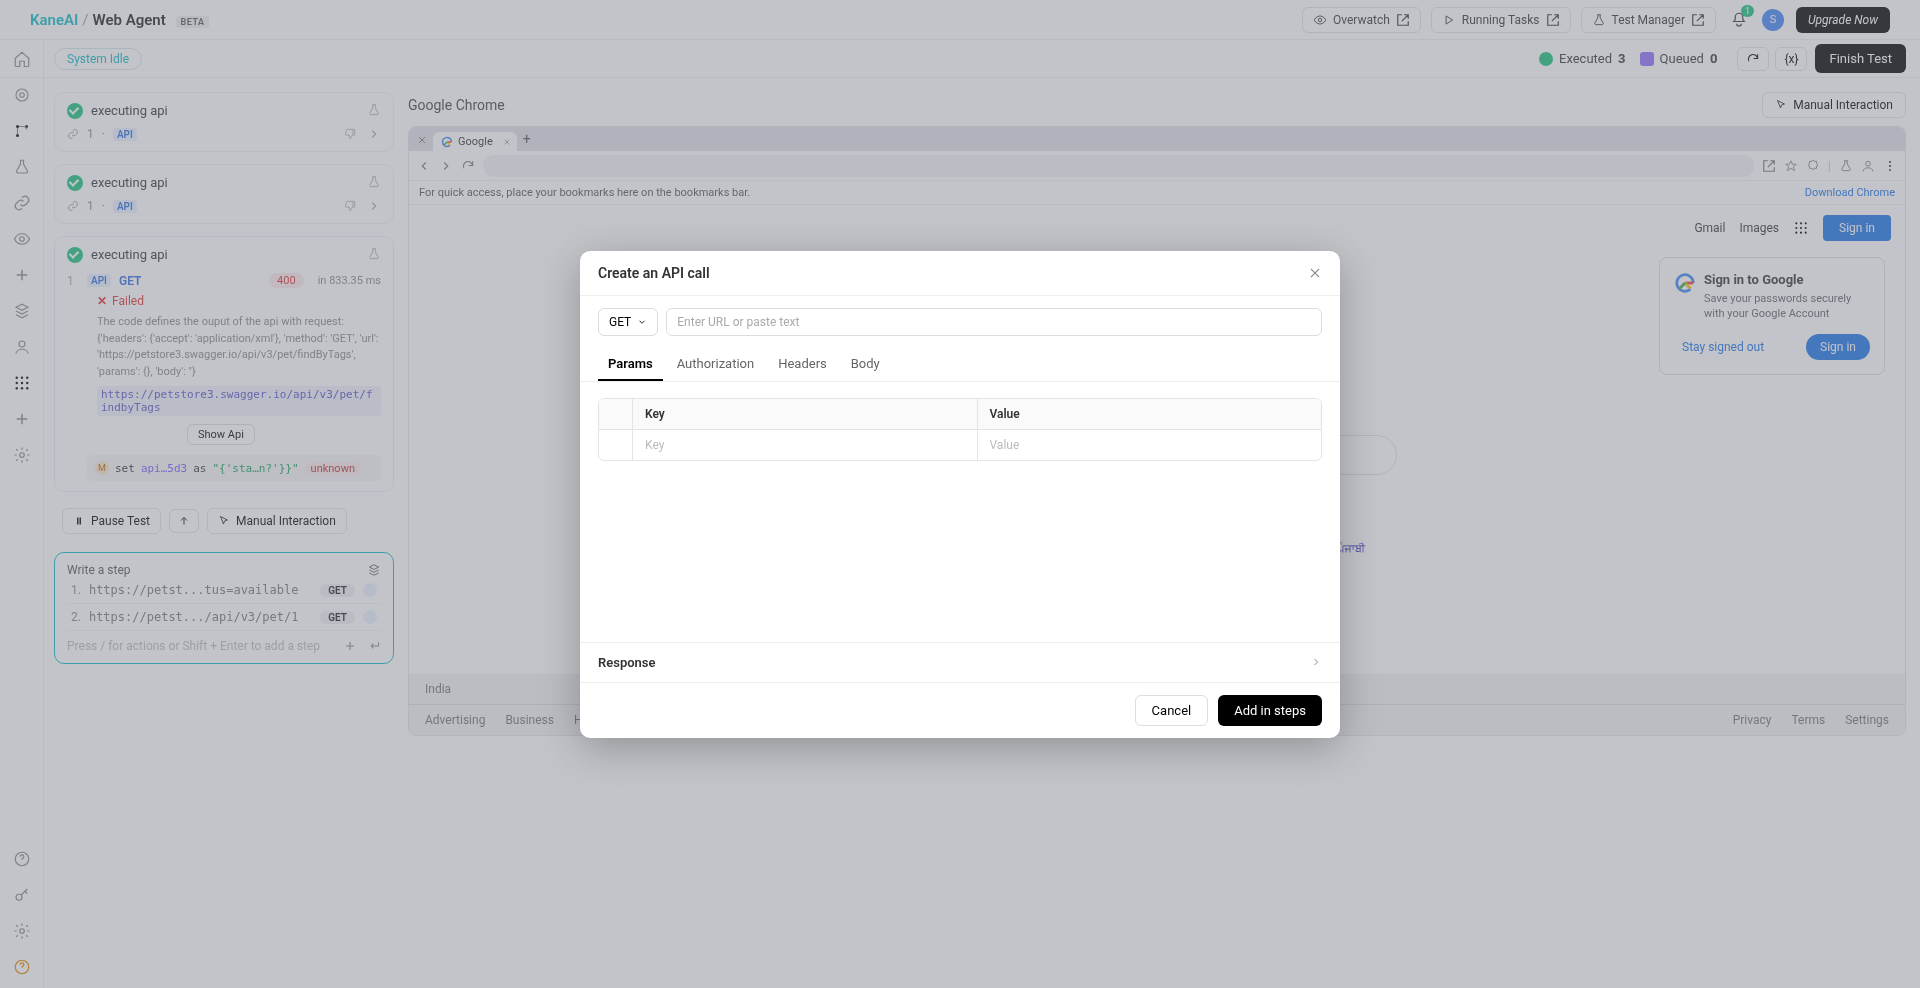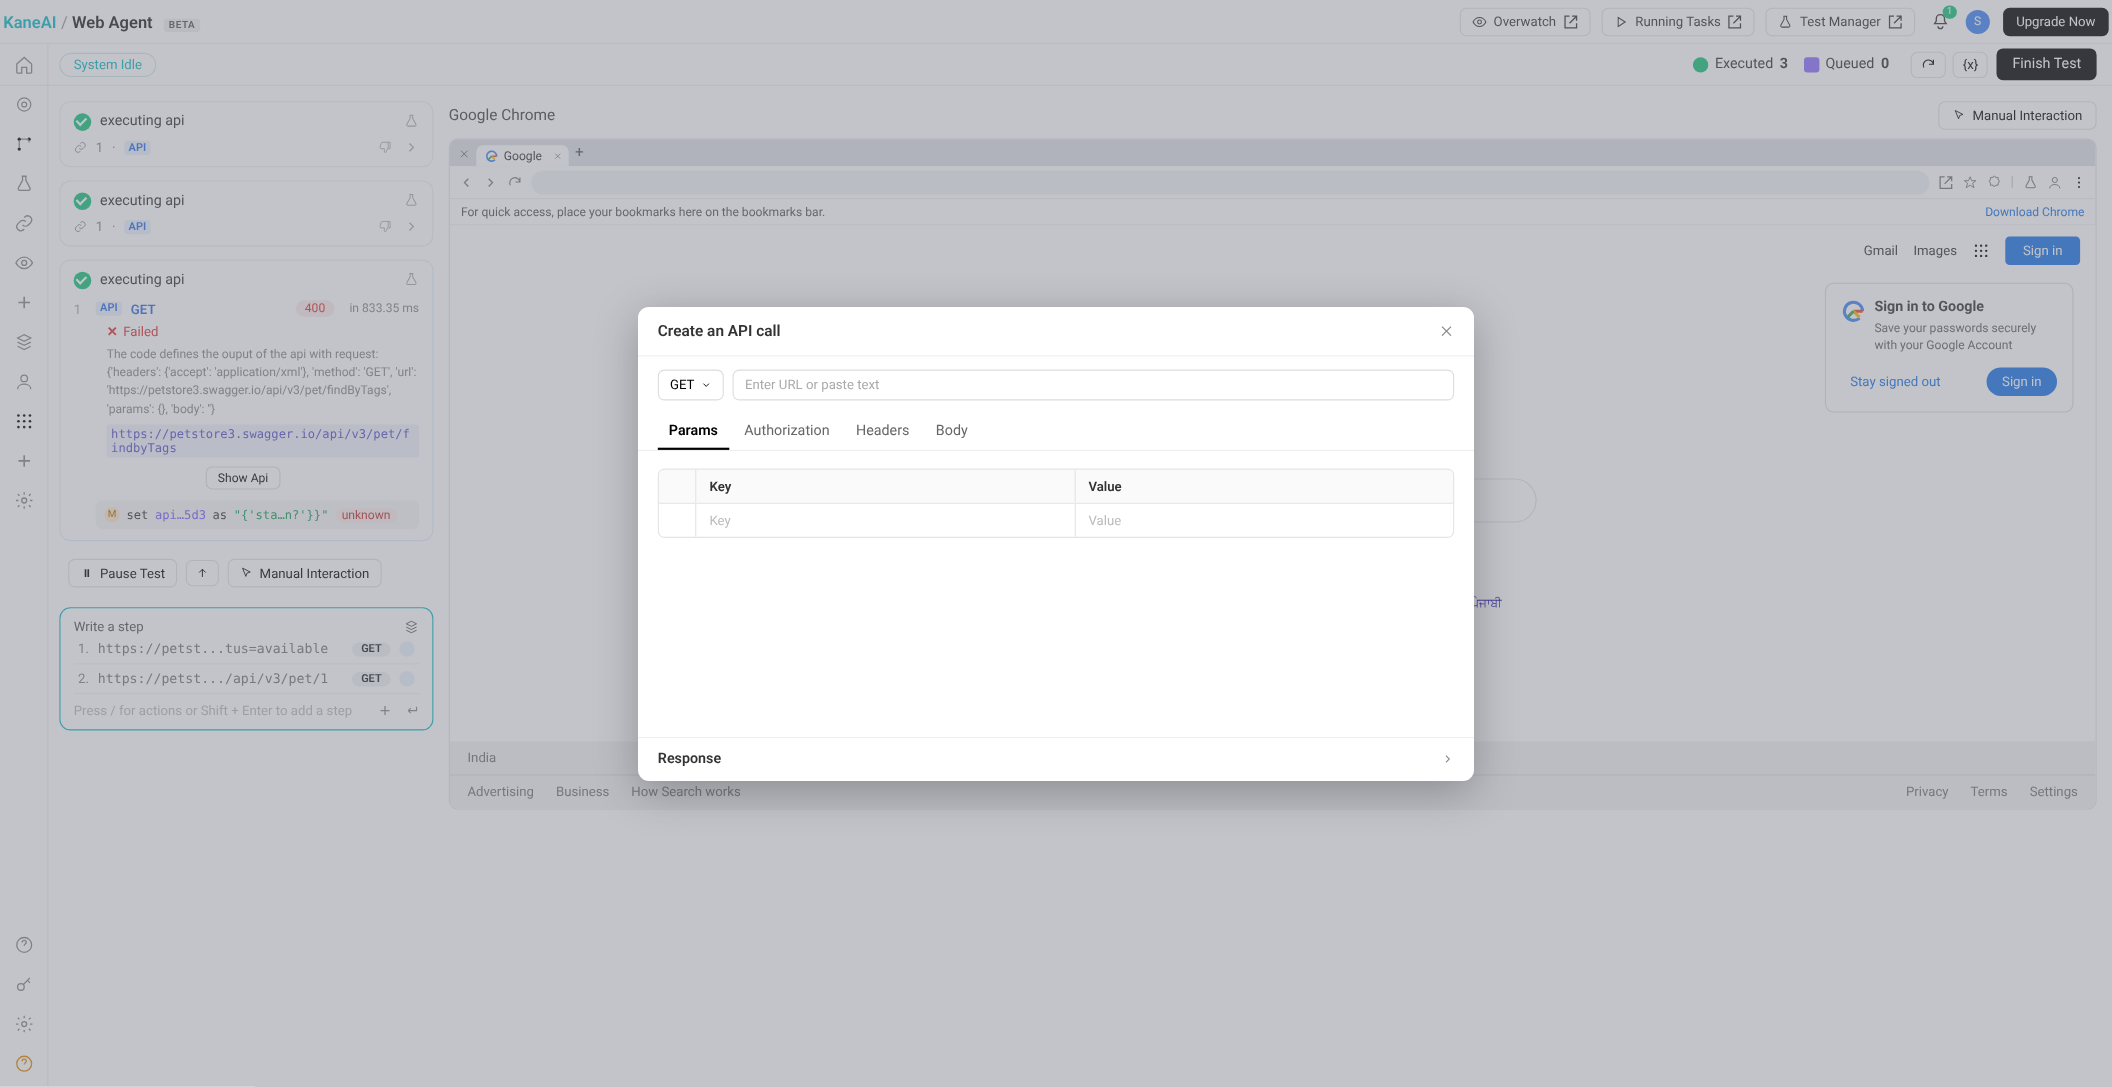--- a/index.html
+++ b/index.html
@@ -1,31 +1,31 @@
 <!DOCTYPE html>
 <html><head>
 <meta charset="utf-8">
 <style>
   * { box-sizing: border-box; margin: 0; padding: 0; font-family: -apple-system, BlinkMacSystemFont, "Segoe UI", Roboto, sans-serif; }
   body { background: #fff; color: #333; font-size: 13px; overflow: hidden; width: 1920px; height: 988px; position: relative; }
 
   
-  .topbar { height: 40px; display: flex; align-items: center; padding: 0 3px; border-bottom: 1px solid #eee; background:#fff; }
+  .topbar { height: 40px; display: flex; align-items: center; padding: 0 30px; border-bottom: 1px solid #eee; background:#fff; }
   .brand { font-size: 15px; font-weight: 600; }
   .brand .k { color: #0ebac5; }
   .brand .sep { color: #999; margin: 0 4px; font-weight:400;}
   .brand .agent { color: #222; }
   .beta { font-size: 9px; background:#eee; color:#555; padding:1px 5px; border-radius:3px; margin-left:6px; letter-spacing:0.5px;}
   .topbar .spacer { flex: 1; }
   .pill { display:flex; align-items:center; gap:6px; border:1px solid #e2e2e2; border-radius:6px; padding:5px 10px; margin-left:10px; font-size:12px; color:#333; background:#fff;}
   .pill svg { width:14px; height:14px; }
   .bell-wrap { position:relative; margin-left:14px; }
   .bell-badge { position:absolute; top:-6px; right:-6px; background:#19c37d; color:#fff; font-size:9px; border-radius:8px; padding:0 4px; line-height:12px;}
   .avatar { width:22px; height:22px; border-radius:50%; background:#4285f4; color:#fff; display:flex; align-items:center; justify-content:center; font-size:11px; margin-left:14px;}
-  .upgrade { background:#000; color:#fff; border:none; border-radius:6px; padding:6px 12px; margin-left:12px; font-size:12px;}
+  .upgrade { background:#000; color:#fff; border:none; border-radius:6px; padding:6px 12px; margin-left:12px; font-size:12px;font-style:italic;}
 
   
   .statusbar { height: 38px; display:flex; align-items:center; padding:0 14px 0 54px; border-bottom:1px solid #eee;}
   .sys-idle { border:1px solid #cfe8ea; color:#0ebac5; border-radius:14px; padding:3px 12px; font-size:12px;}
   .statusbar .spacer { flex:1; }
   .stat { display:flex; align-items:center; gap:6px; margin-right:14px; font-size:13px;}
   .dot-green { width:14px; height:14px; border-radius:50%; background:#19c37d;}
   .dot-purple { width:14px; height:14px; border-radius:3px; background:#8e6fff;}
   .icon-btn { border:1px solid #e2e2e2; border-radius:6px; padding:4px 8px; margin-left:6px; background:#fff; font-size:12px;}
   .finish { background:#000; color:#ffffff; border:none; border-radius:6px; padding:7px 14px; margin-left:8px; font-size:13px;}
@@ -685,14 +685,18 @@
           <div class="qp-cell ph">Value</div>
         </div>
       </div>
     </div>
     <div class="m-resp">
         <span>Response</span>
         <svg viewBox="0 0 24 24">
           <use href="#i-chev-r"></use>
         </svg>
       </div>
+    <div class="m-foot">
+      <button class="btn-cancel">Cancel</button>
+      <button class="btn-add">Add in steps</button>
+    </div>
   </div>
 </div>
 
 </body></html>

